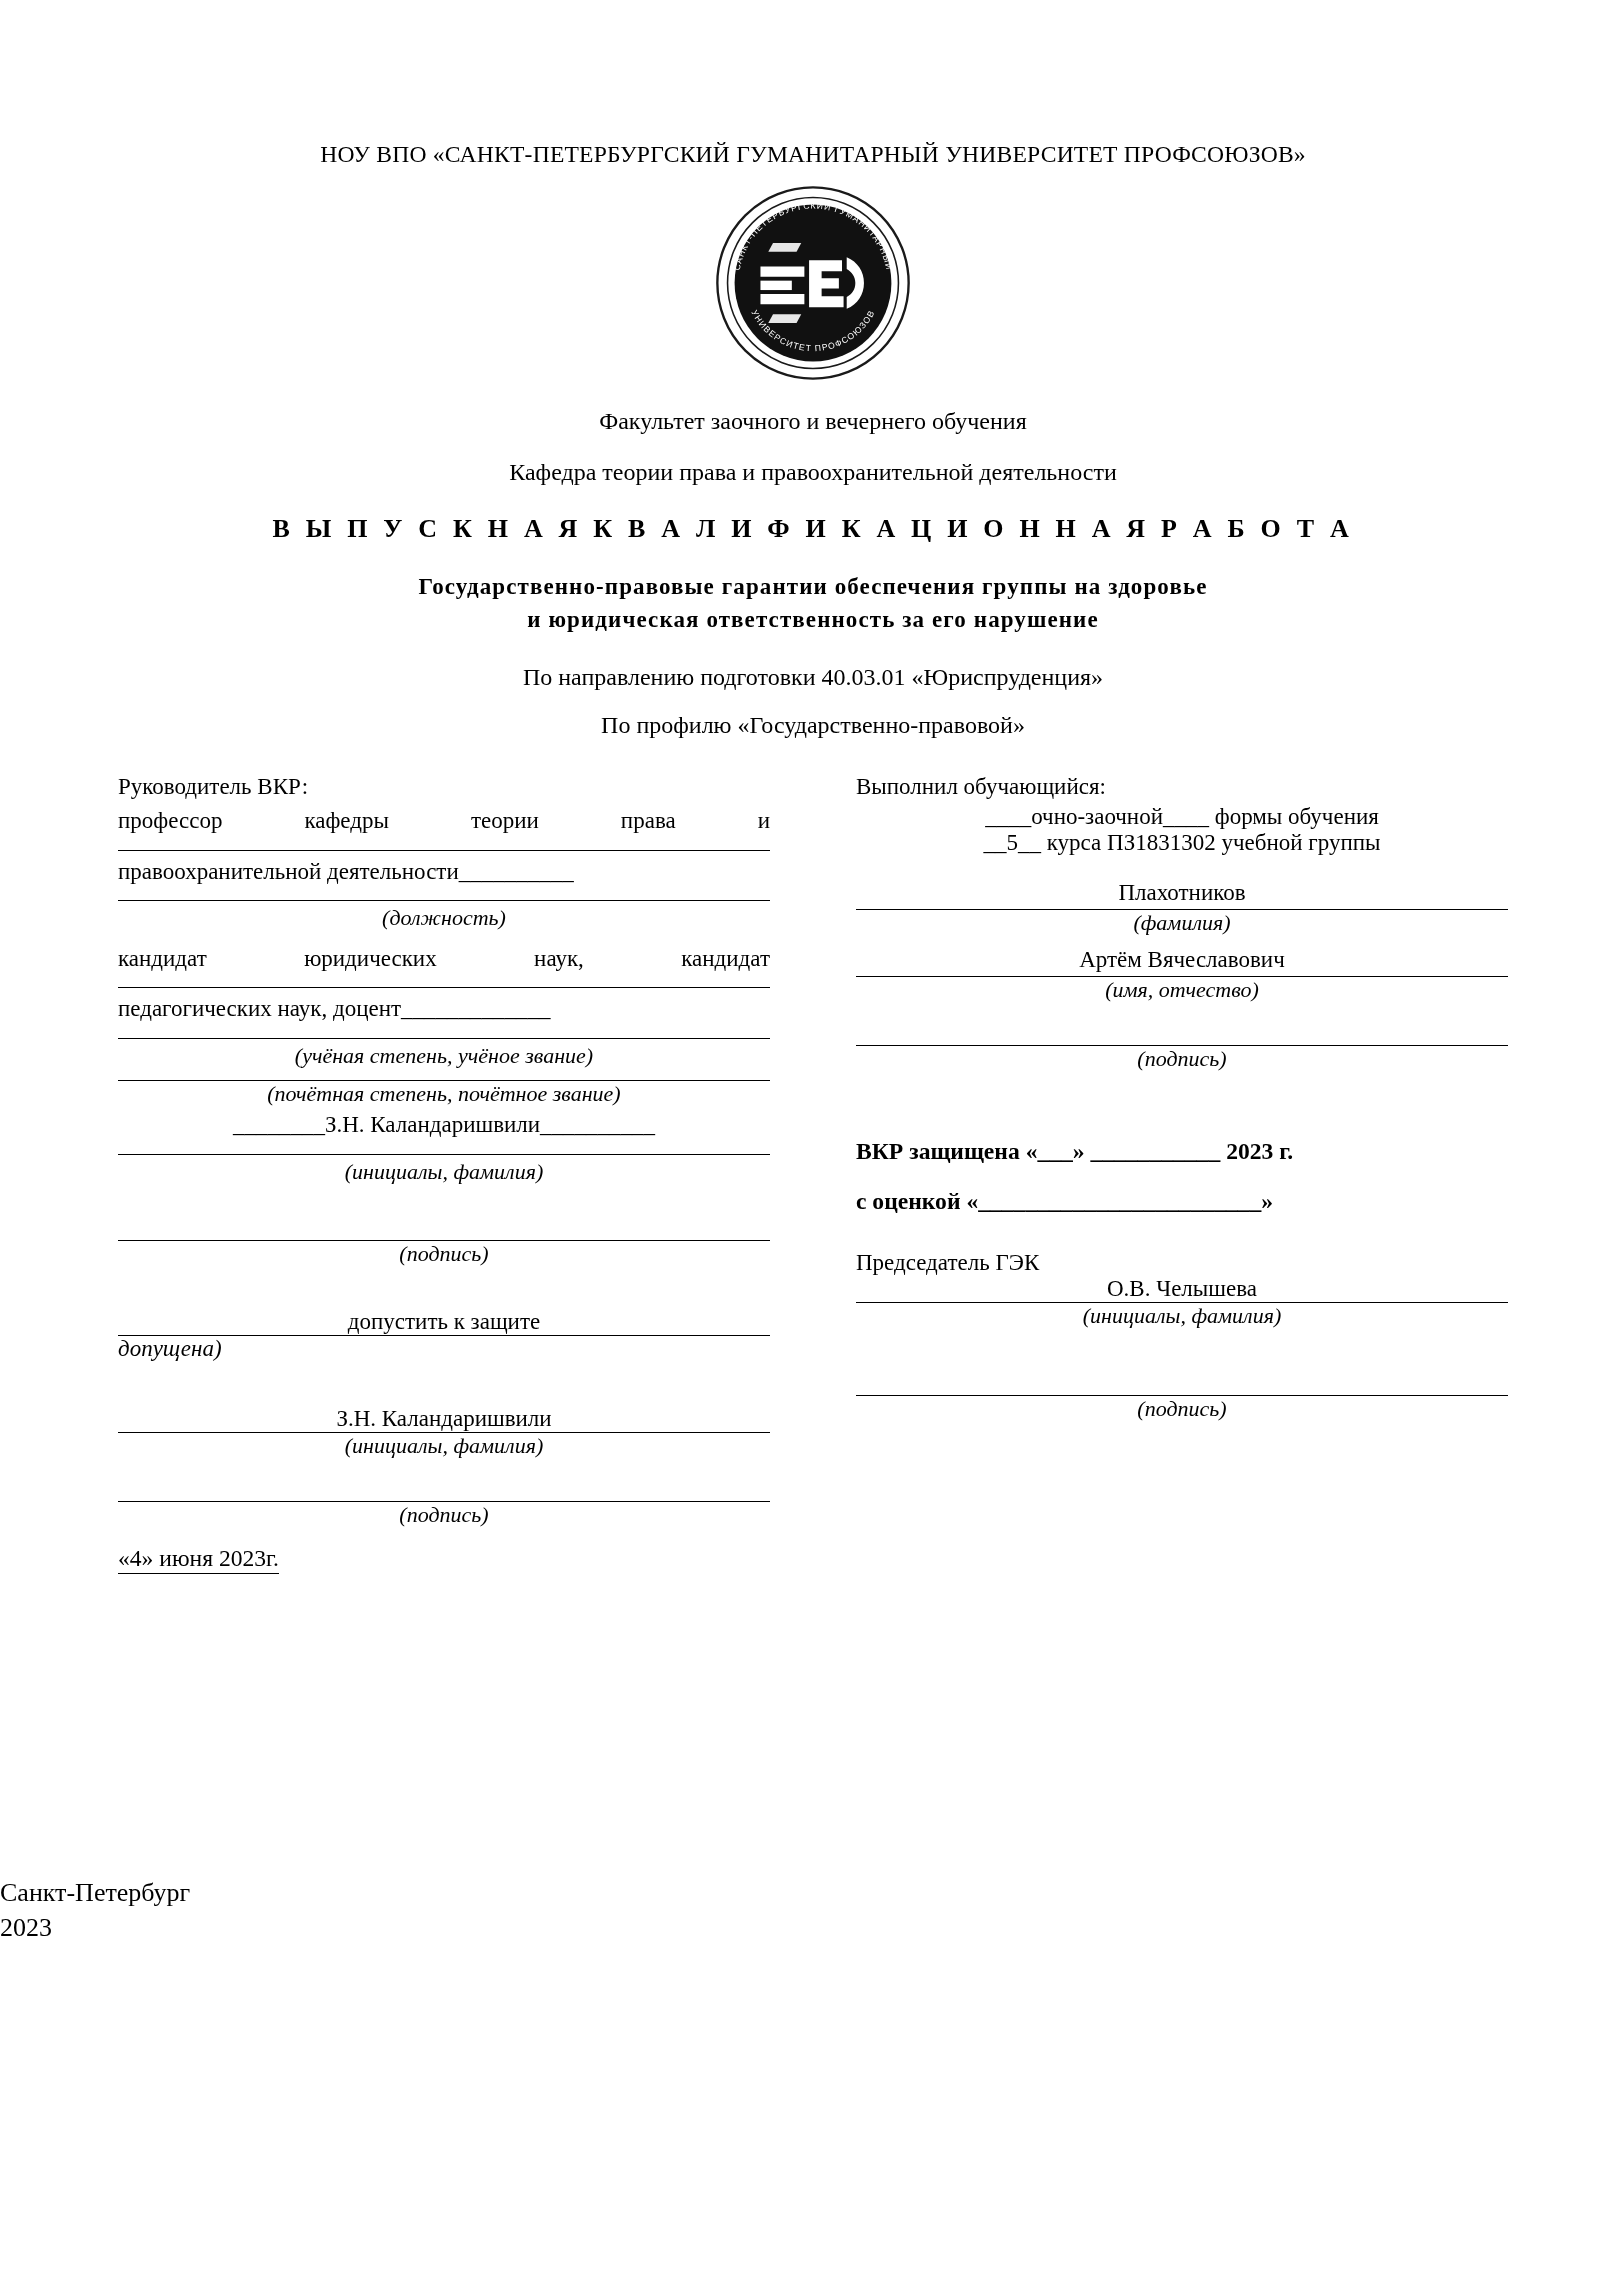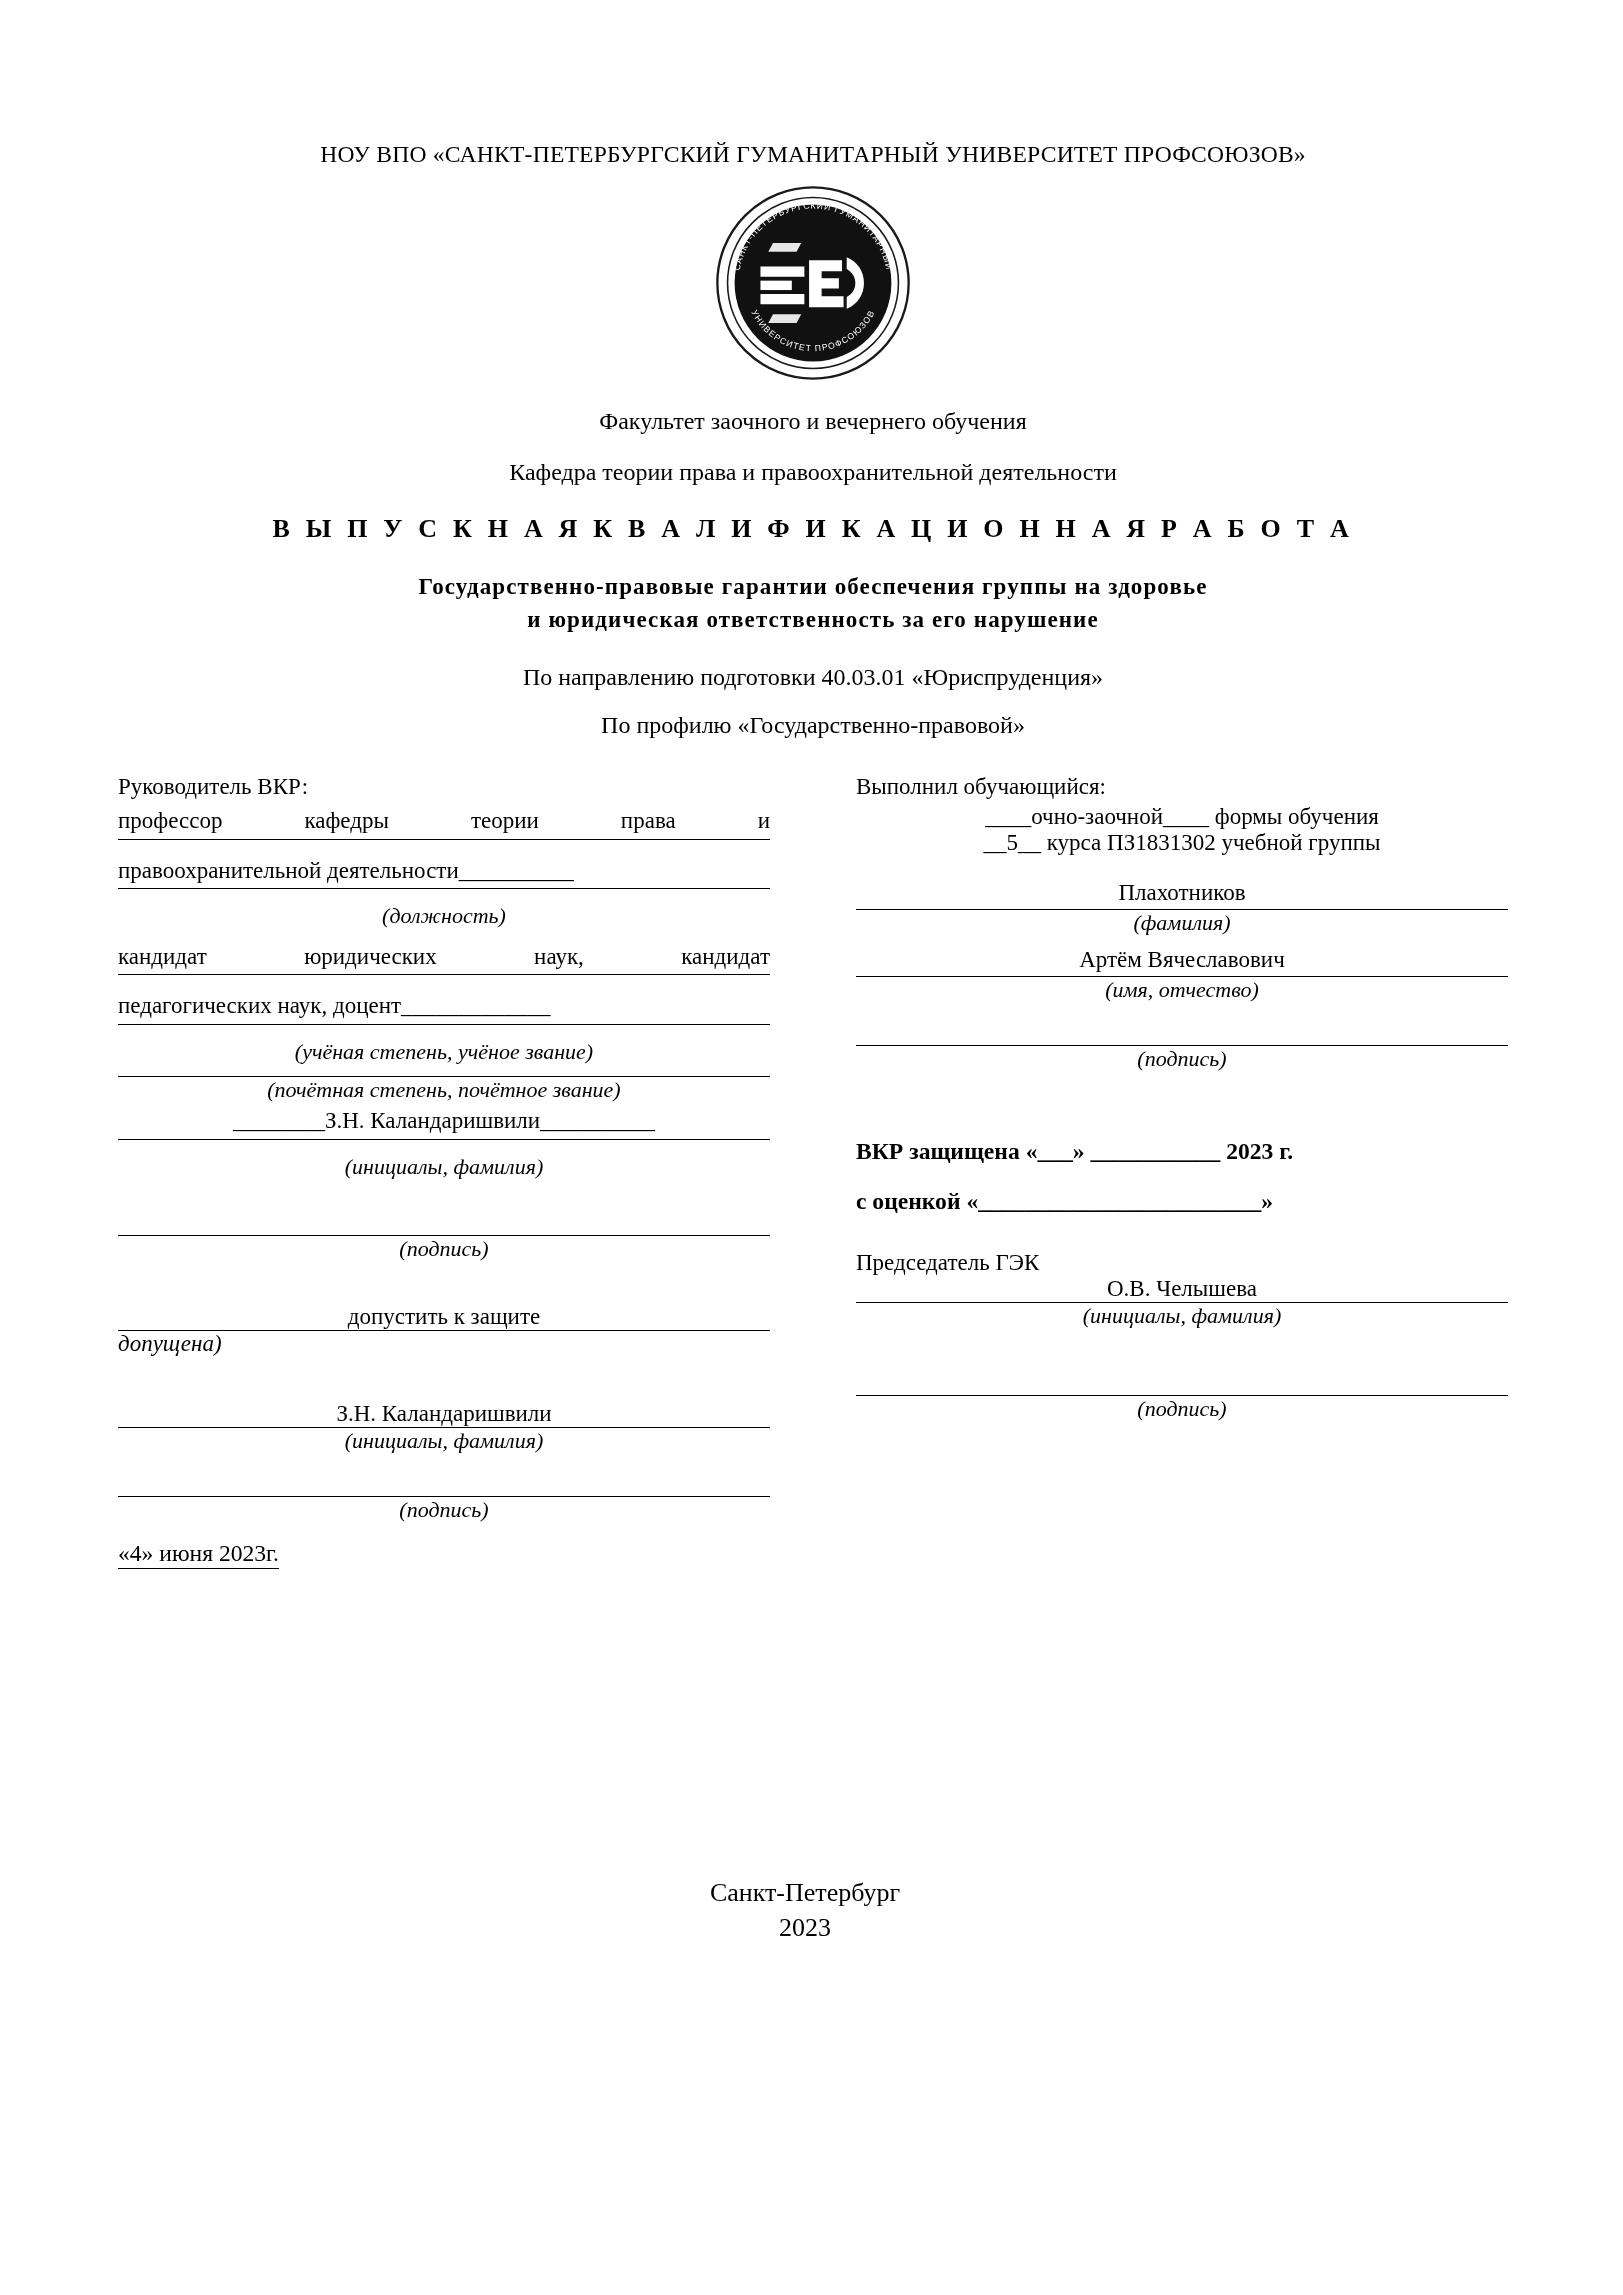--- a/index.html
+++ b/index.html
@@ -96,22 +96,22 @@
   .center { text-align: center; }
 
   .u-line {
     border-bottom: 1.6px solid #000;
     display: block;
     width: 100%;
     height: 0;
   }
   .fill-row {
     border-bottom: 1.6px solid #000;
-    padding-bottom: 1px;
-    margin-bottom: 14px;
+    padding-bottom: 12px;
+    margin-bottom: 4px;
     line-height: 1.45;
   }
   .fill-row.justify {
     text-align: justify;
     text-align-last: justify;
   }
   .cap {
     font-style: italic;
     text-align: center;
     font-size: 22px;
@@ -140,21 +140,20 @@
     font-weight: bold;
     margin-bottom: 23.6px;
   }
   .mark-line { font-size: 23.6px; margin-bottom: 35px; font-weight: bold; }
 
   .footer {
     position: absolute;
     left: 0;
     right: 13px;
     bottom: 118px;
-    text-align: center;
     font-size: 26px;
     line-height: 1.35;
   }
 
   .date-left {
     font-size: 23.6px;
     border-bottom: 1.6px solid #000;
     display: inline-block;
     padding-bottom: 0.8px;
   }

